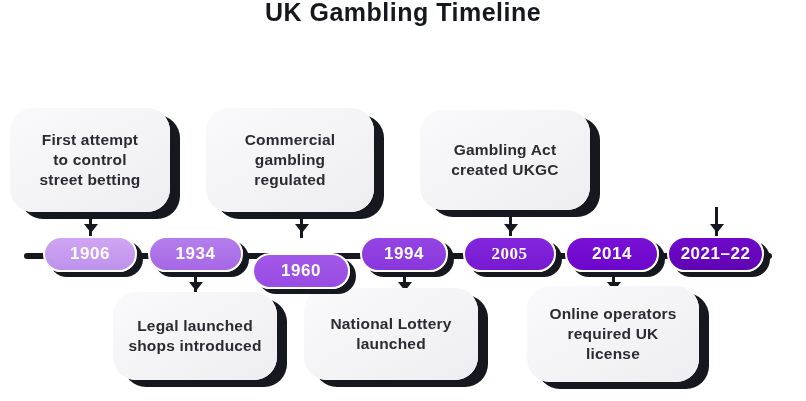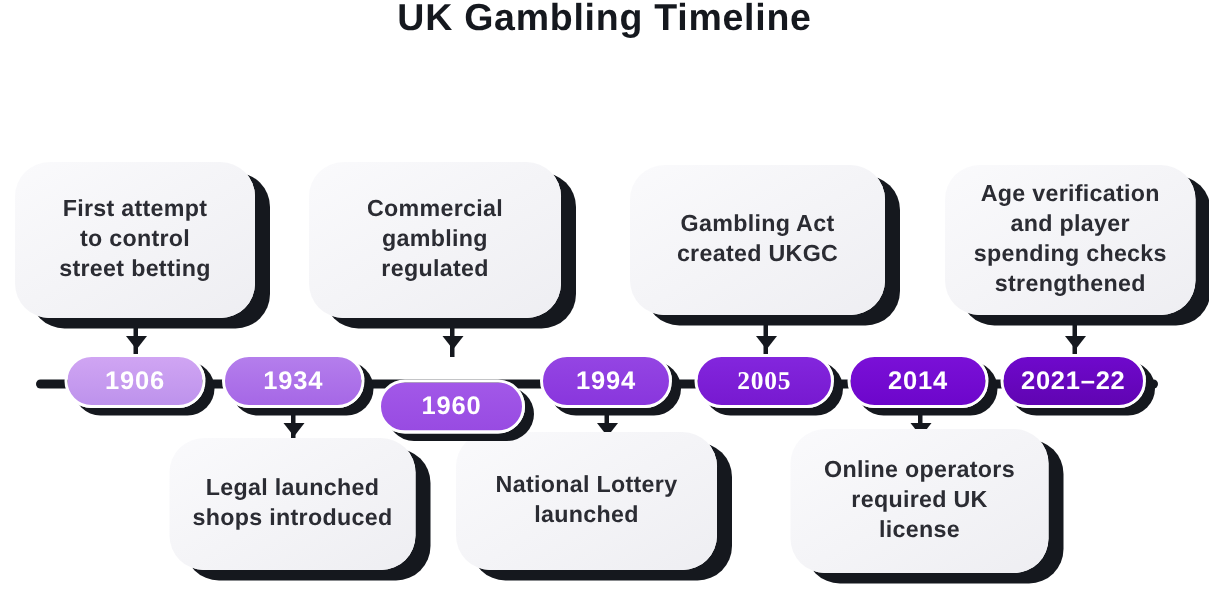--- a/index.html
+++ b/index.html
@@ -147,26 +147,20 @@
   </div>
   <div class="card" style="left:206px;top:108px;width:168px;height:104px">
     <p class="card-text">Commercial
 gambling
 regulated</p>
   </div>
   <div class="card" style="left:420px;top:110px;width:170px;height:100px">
     <p class="card-text">Gambling Act
 created UKGC</p>
   </div>
-  <div class="card" style="left:630px;top:110px;width:167px;height:100px">
-    <p class="card-text">Age verification
-and player
-spending checks
-strengthened</p>
-  </div>
 
   <div class="card" style="left:113px;top:292px;width:164px;height:88px">
     <p class="card-text">Legal launched
 shops introduced</p>
   </div>
   <div class="card" style="left:304px;top:288px;width:174px;height:92px">
     <p class="card-text">National Lottery
 launched</p>
   </div>
   <div class="card" style="left:527px;top:286px;width:172px;height:96px">

